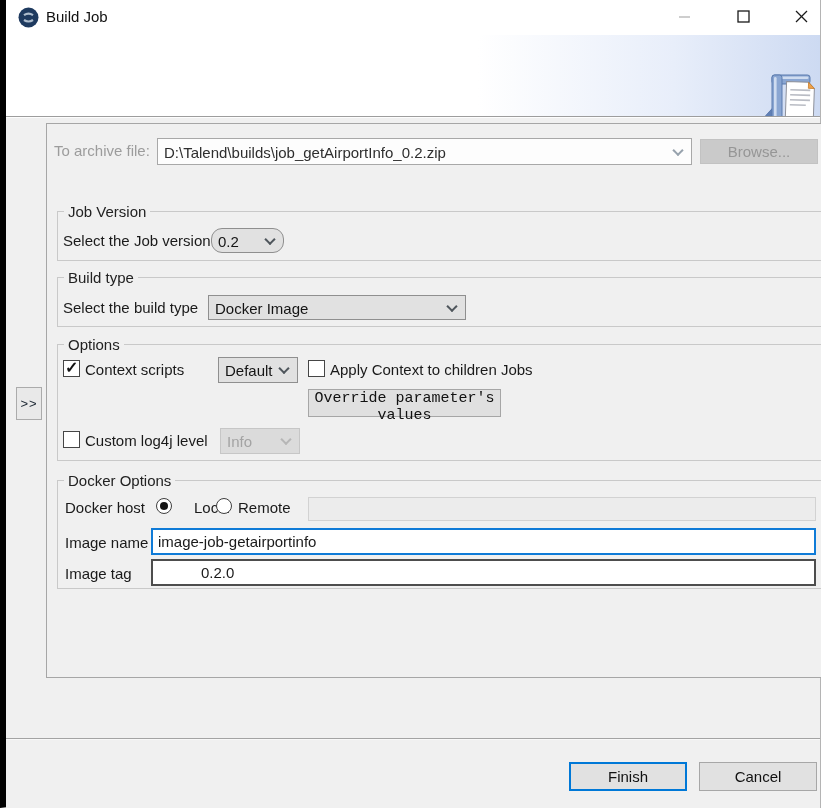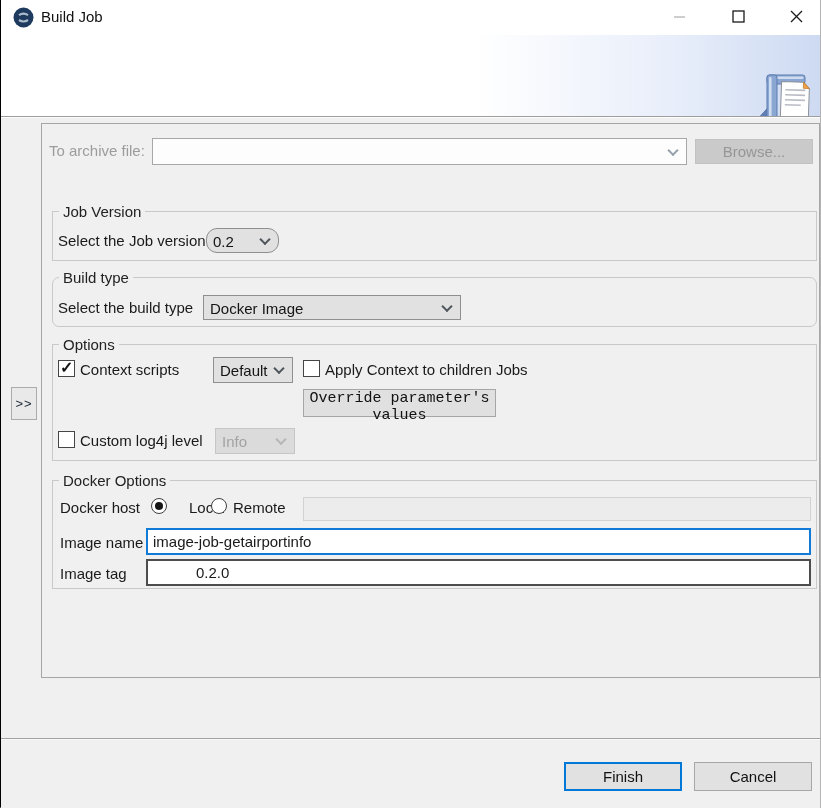--- a/index.html
+++ b/index.html
@@ -3,21 +3,21 @@
 <meta charset="utf-8">
 <style>
   * { margin:0; padding:0; box-sizing:border-box; }
   html,body { width:821px; height:808px; }
   body {
     font-family:"Liberation Sans", sans-serif;
     font-size:15px; color:#1b1b1b;
     background:#ffffff; overflow:hidden;
   }
   .window { position:relative; width:821px; height:808px; background:#ffffff;
-            border-left:1px solid #000000; border-right:1px solid #b4b4b4; border-bottom:1px solid #b4b4b4; }
+            border-left:6px solid #000000; border-right:1px solid #b4b4b4; border-bottom:1px solid #b4b4b4; }
 
   
   .titlebar { position:absolute; top:0; left:0; width:100%; height:35px; background:#ffffff; }
   .app-icon { position:absolute; left:12px; top:7px; width:21px; height:21px; }
   .win-title { position:absolute; left:40px; top:8px; font-size:15px; color:#111; }
   .win-btn { position:absolute; top:0; width:46px; height:33px; display:flex; align-items:center; justify-content:center; }
   .win-btn.min  { left:655px; }
   .win-btn.max  { left:714px; }
   .win-btn.close{ left:772px; }
 
@@ -55,21 +55,21 @@
   .archive-combo { position:absolute; left:110px; top:0; width:535px; height:27px; }
   .browse-btn { position:absolute; left:653px; top:1px; width:118px; height:25px;
                 background:#cacaca; border:1px solid #c2c2c2; color:#969696; font-size:15px;
                 font-family:"Liberation Sans",sans-serif; }
 
   
   .gb { position:absolute; left:10px; width:765px; border:1px solid #c9c9c9; }
   .gb-legend { position:absolute; top:-9px; left:6px; background:#f0f0f0; padding:0 4px;
                font-size:15px; color:#222; white-space:nowrap; }
   .gb1 { top:87px;  height:50px; }
-  .gb2 { top:153px; height:50px;border-radius:7px; }
+  .gb2 { top:153px; height:50px; }
   .gb3 { top:220px; height:117px; }
   .gb4 { top:356px; height:109px; }
   .lbl { position:absolute; white-space:nowrap; color:#1a1a1a; }
 
   
   .cb { position:absolute; width:17px; height:17px; background:#fff; border:1px solid #454545; }
   .cb.checked::after { content:"\2713"; position:absolute; left:1px; top:-3px;
                        font-size:16px; font-weight:bold; color:#111; }
   .radio { position:absolute; width:16px; height:16px; background:#fff;
            border:1px solid #3f3f3f; border-radius:50%; }
@@ -157,20 +157,21 @@
 
   <div class="dlg-body">
 
     <button class="expand-btn">&gt;&gt;</button>
 
     <div class="panel">
 
       <div class="archive-row">
         <span class="archive-label">To archive file:</span>
         <div class="combo white archive-combo">
+          <span class="ctext">D:\Talend\builds\job_getAirportInfo_0.2.zip</span>
           <span class="chev"></span>
         </div>
         <button class="browse-btn">Browse...</button>
       </div>
 
       <div class="gb gb1">
         <span class="gb-legend">Job Version</span>
         <span class="lbl" style="left:5px; top:20px;">Select the Job version</span>
         <div class="combo" style="position:absolute; left:153px; top:16px; width:73px; height:25px;border-radius:11px;">
           <span class="ctext">0.2</span>

